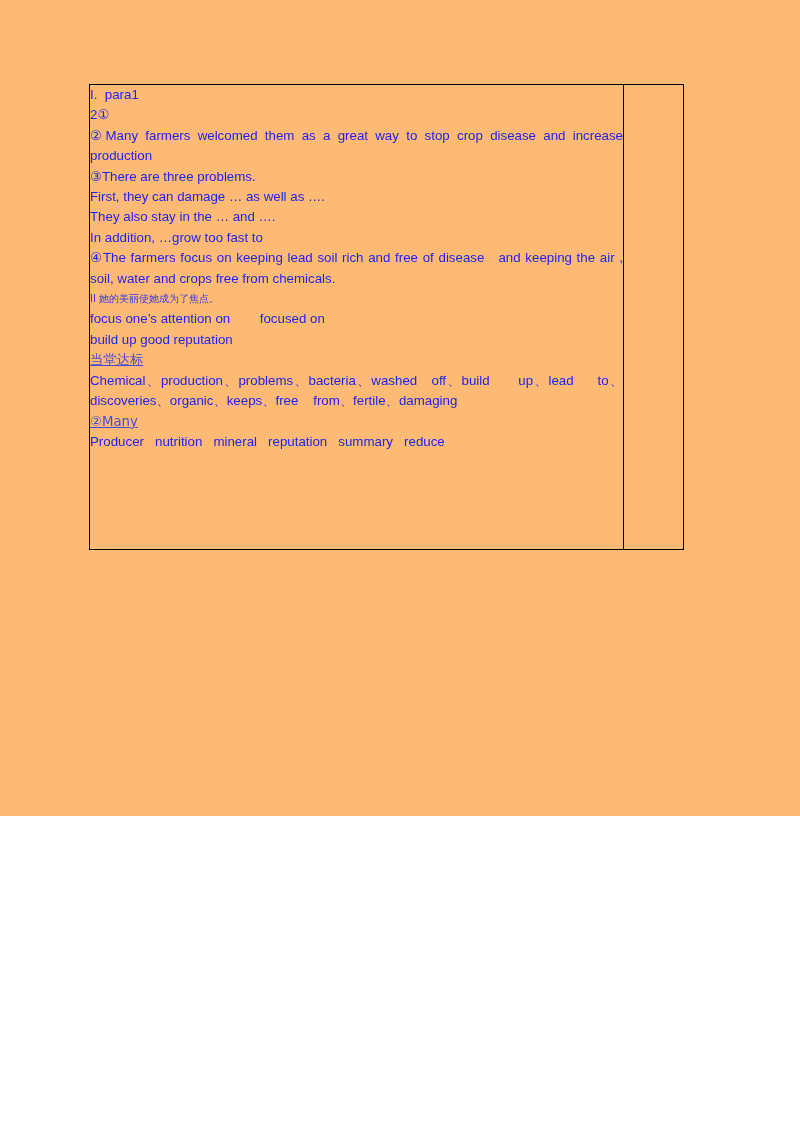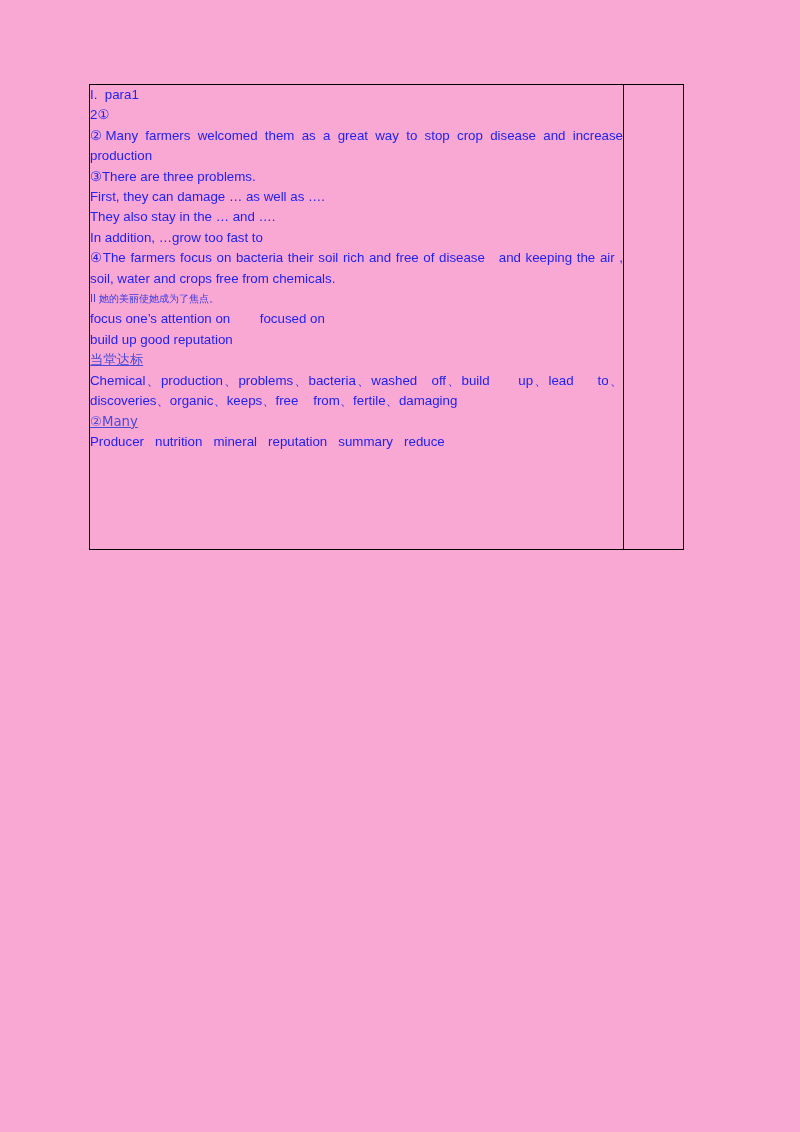--- a/index.html
+++ b/index.html
@@ -14,22 +14,22 @@
     position: relative;
     font-family: "Liberation Sans", sans-serif;
     overflow: hidden;
   }
 
   .page {
     position: absolute;
     left: 0;
     top: 0;
     width: 800px;
-    height: 1132px;
-    background: #f9a8d4;
+    height: 816px;
+    background: #fdba74;
   }
 
   
   .worksheet-table {
     position: absolute;
     left: 89px;
     top: 84px;
     width: 594px;
     border-collapse: collapse;
     table-layout: fixed;
@@ -95,21 +95,21 @@
         <div class="line line-justify">②Many farmers welcomed them as a great way to stop crop disease and increase production</div>
 
         <div class="line">③There are three problems.</div>
 
         <div class="line">First, they can damage … as well as ….</div>
 
         <div class="line">They also stay in the … and ….</div>
 
         <div class="line">In addition, …grow too fast to</div>
 
-        <div class="line line-justify">④The farmers focus on bacteria their soil rich and free of disease   and keeping the air , soil, water and crops free from chemicals.</div>
+        <div class="line line-justify">④The farmers focus on keeping lead soil rich and free of disease   and keeping the air , soil, water and crops free from chemicals.</div>
 
         <div class="line cn">II 她的美丽使她成为了焦点。</div>
 
         <div class="line">focus one’s attention on        focused on</div>
 
         <div class="line">build up good reputation</div>
 
         <div class="line cn-heading">当堂达标</div>
 
         <div class="line line-justify">Chemical、production、problems、bacteria、washed   off、build      up、lead     to、discoveries、organic、keeps、free    from、fertile、damaging</div>

